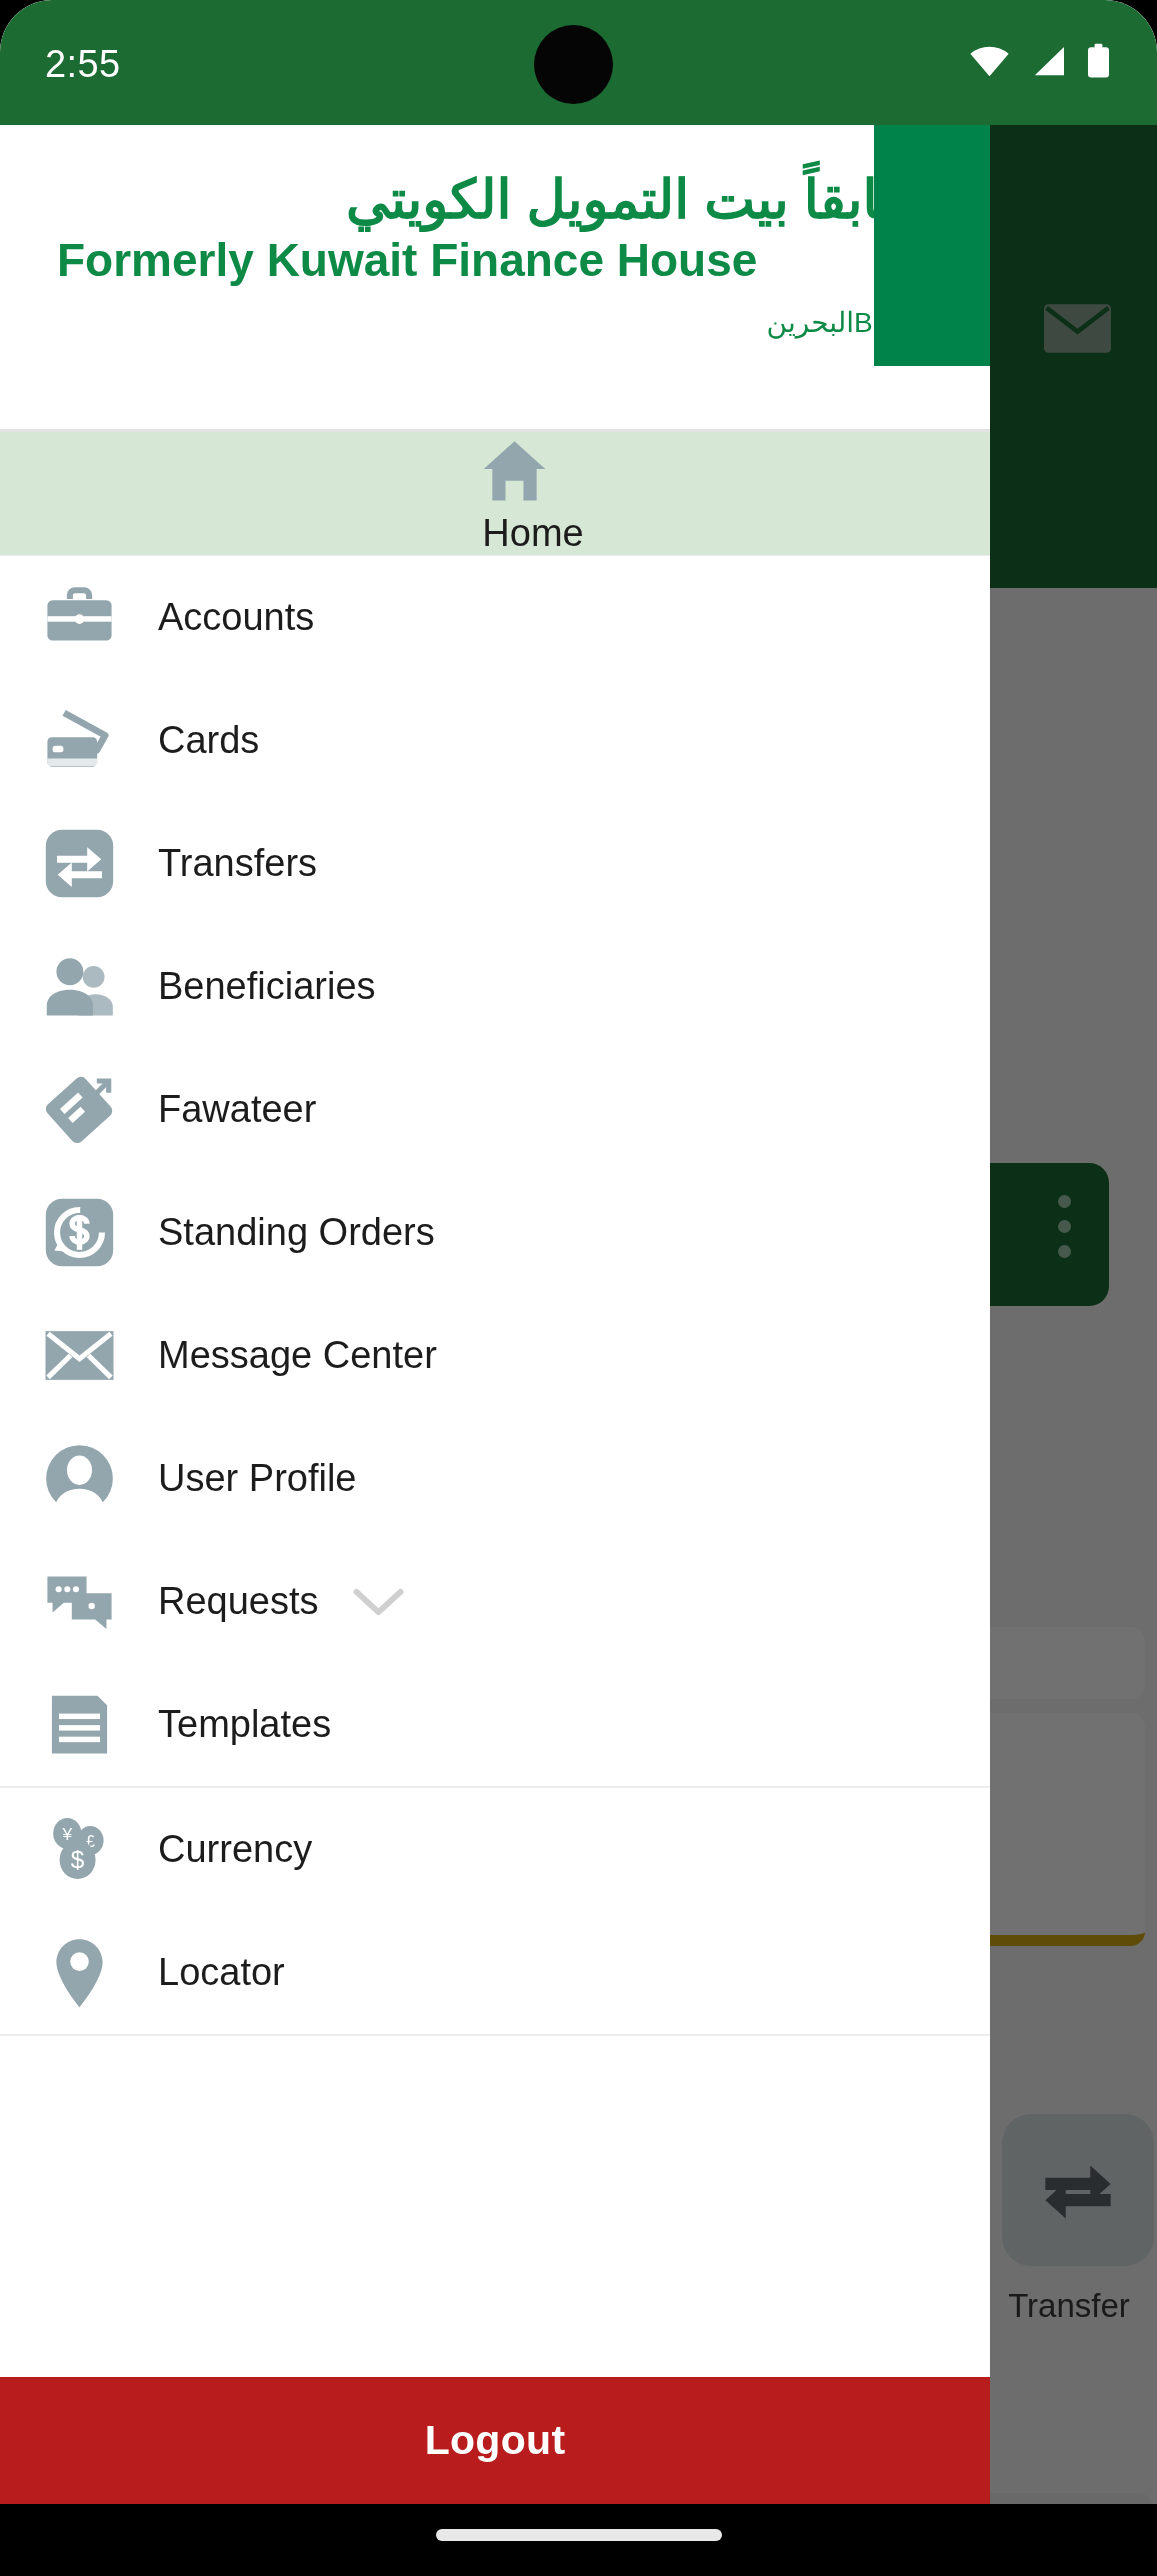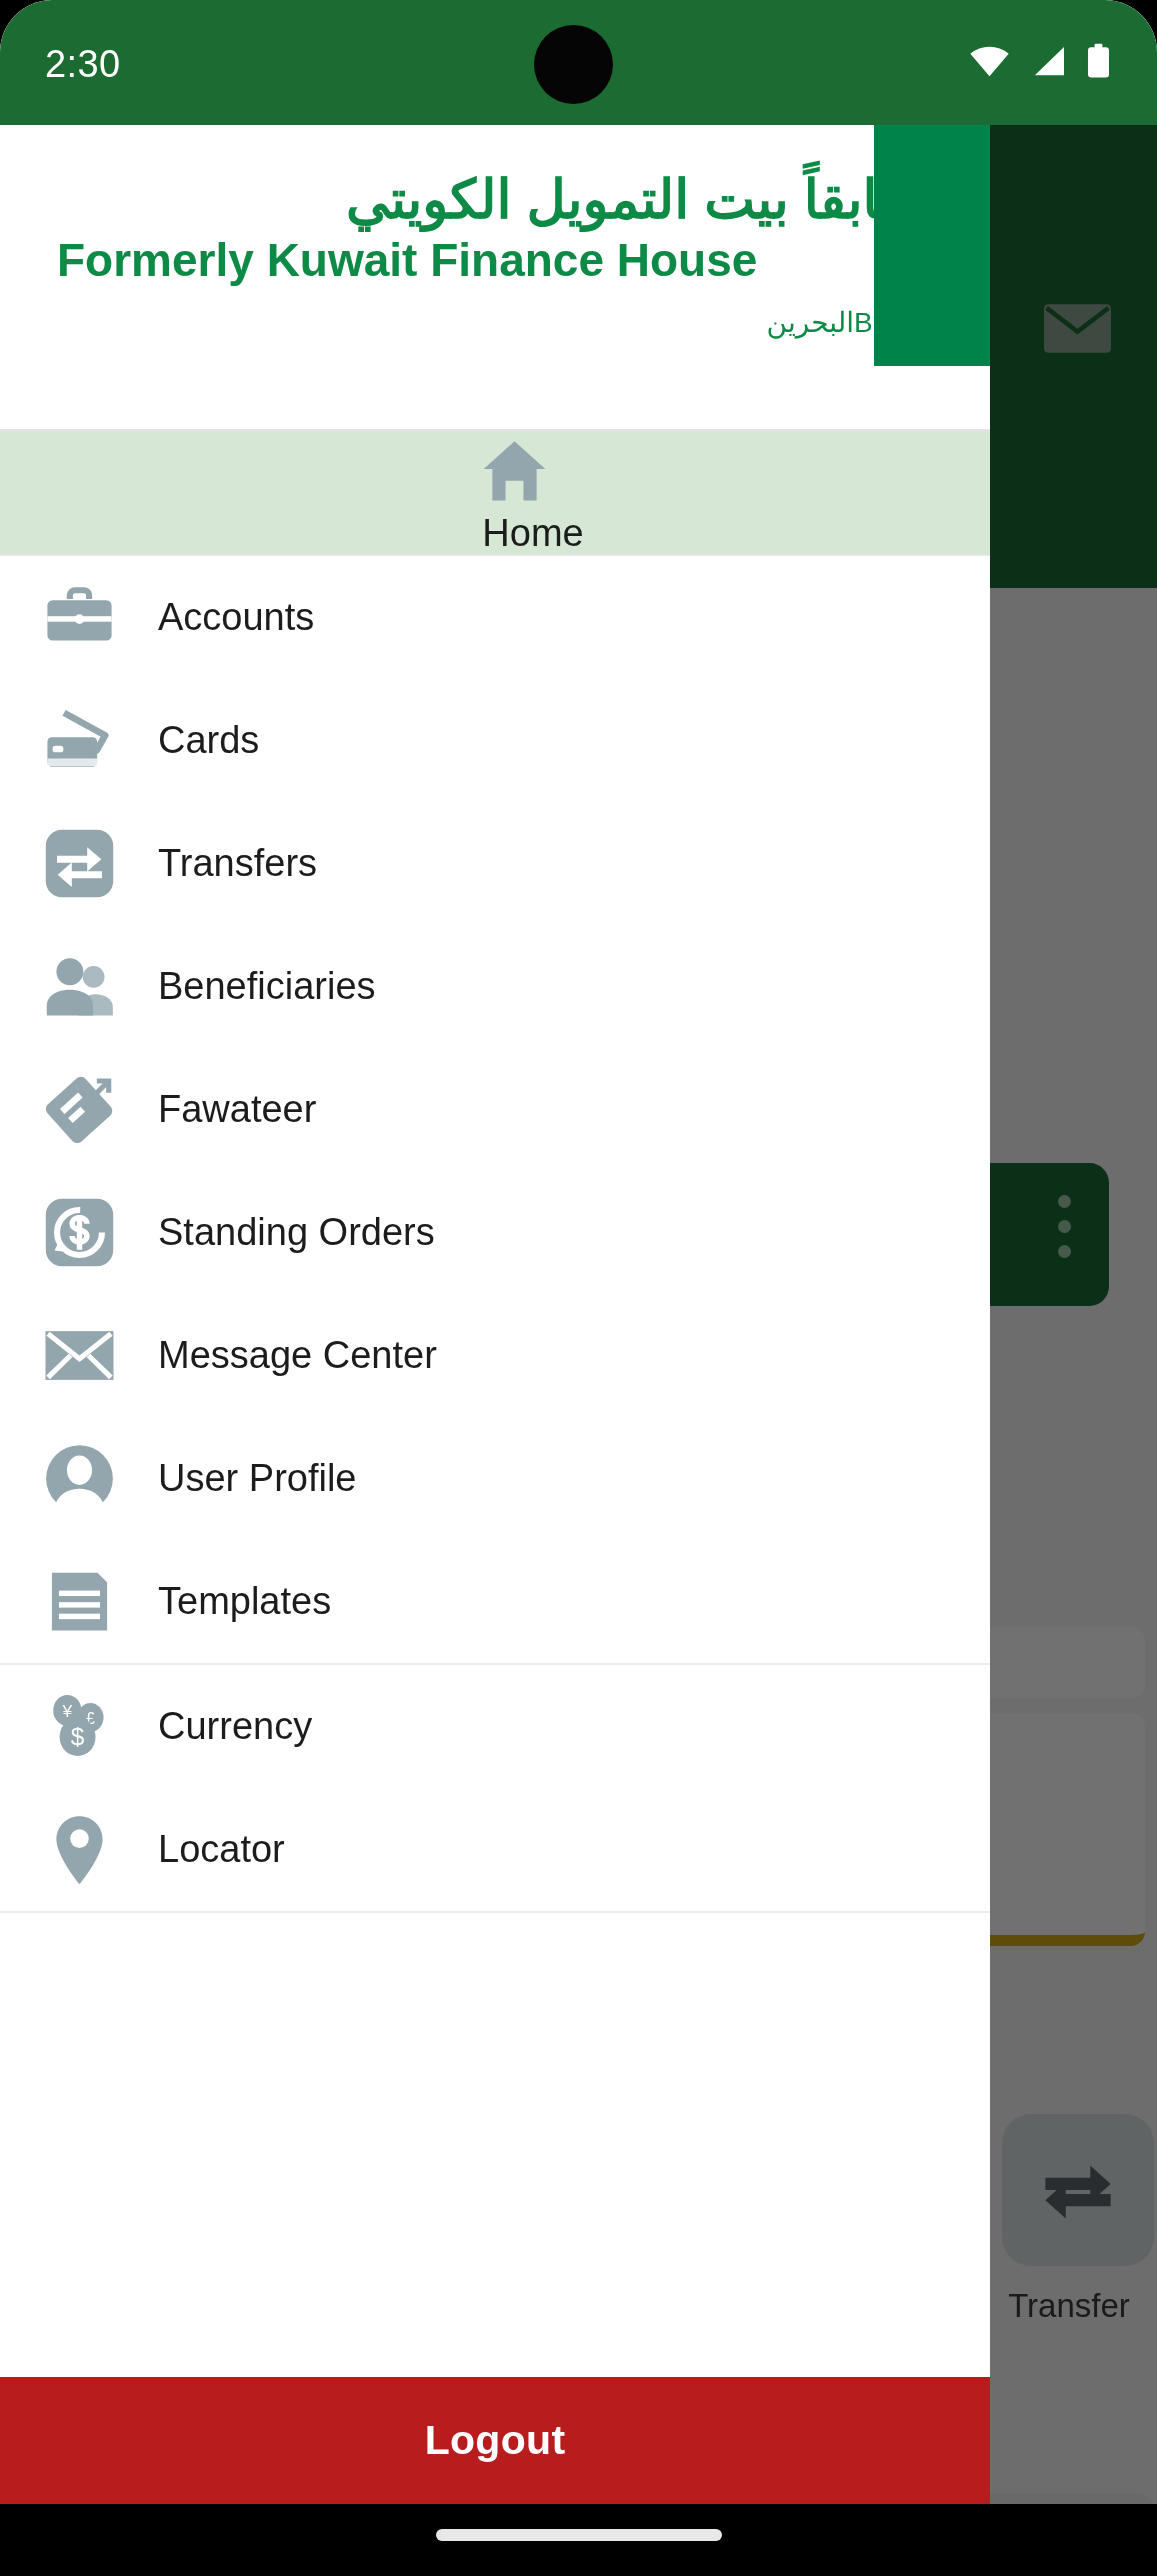--- a/index.html
+++ b/index.html
@@ -312,20 +312,38 @@
                     <circle cx="12" cy="12" r="10.4" fill="#93a6ae"></circle>
                     <ellipse cx="12" cy="9.4" rx="3.9" ry="4.6" fill="#fff"></ellipse>
                     <path d="M4.3 20.6c.9-3.4 4-5.4 7.7-5.4s6.8 2 7.7 5.4a10.4 10.4 0 0 1-15.4 0Z" fill="#fff"></path>
                   </svg>
                 </span>
                 <span class="nav-label">User Profile</span>
               </div>
               <div class="nav-item">
                 <span class="nav-icon">
                   <svg width="77" height="77" viewBox="0 0 24 24">
+                    <path d="M2 4.2h12.2v8.2H7.1L3.6 15.4v-3H2Z" fill="#93a6ae"></path>
+                    <circle cx="5.5" cy="8.2" r=".95" fill="#fff"></circle>
+                    <circle cx="8.2" cy="8.2" r=".95" fill="#fff"></circle>
+                    <circle cx="10.9" cy="8.2" r=".95" fill="#fff"></circle>
+                    <path d="M9.6 9.4H22v8.2h-1.6v3l-3.5-3H9.6Z" fill="#93a6ae"></path>
+                    <circle cx="15.8" cy="13.4" r="1" fill="#fff"></circle>
+                  </svg>
+                </span>
+                <span class="nav-label">Requests</span>
+                <span class="nav-chevron">
+                  <svg width="55" height="36" viewBox="0 0 24 14">
+                    <path d="M2.4 2.6 12 11.4l9.6-8.8" stroke="#cfcfcf" stroke-width="2.6" fill="none" stroke-linecap="round" stroke-linejoin="round"></path>
+                  </svg>
+                </span>
+              </div>
+              <div class="nav-item">
+                <span class="nav-icon">
+                  <svg width="77" height="77" viewBox="0 0 24 24">
                     <path d="M3.4 3h14.2l3 3v15H3.4Z" fill="#93a6ae"></path>
                     <rect x="5.6" y="8.6" width="12.8" height="1.7" fill="#fff"></rect>
                     <rect x="5.6" y="12.2" width="12.8" height="1.7" fill="#fff"></rect>
                     <rect x="5.6" y="15.8" width="12.8" height="1.7" fill="#fff"></rect>
                   </svg>
                 </span>
                 <span class="nav-label">Templates</span>
               </div>
             </div>
             <div class="divider thin"></div>
@@ -356,21 +374,21 @@
             <div class="divider thin"></div>
           </div>
       </div>
 
       <div id="logout-btn">
         <span>Logout</span>
       </div>
     </div>
 
     <div id="statusbar">
-      <div id="status-time">2:30</div>
+      <div id="status-time">2:55</div>
       <div id="punchhole"></div>
       <div id="status-icons">
         <span class="sicon">
           <svg width="41" height="32" viewBox="0 0 24 19">
             <path d="M12 18.5 0.6 5.2A17.6 17.6 0 0 1 23.4 5.2Z" fill="#fff"></path>
           </svg>
         </span>
         <span class="sicon">
           <svg width="38" height="32" viewBox="0 0 22 19">
             <path d="M20.5 1.2V18H3.2Z" fill="#fff"></path>

